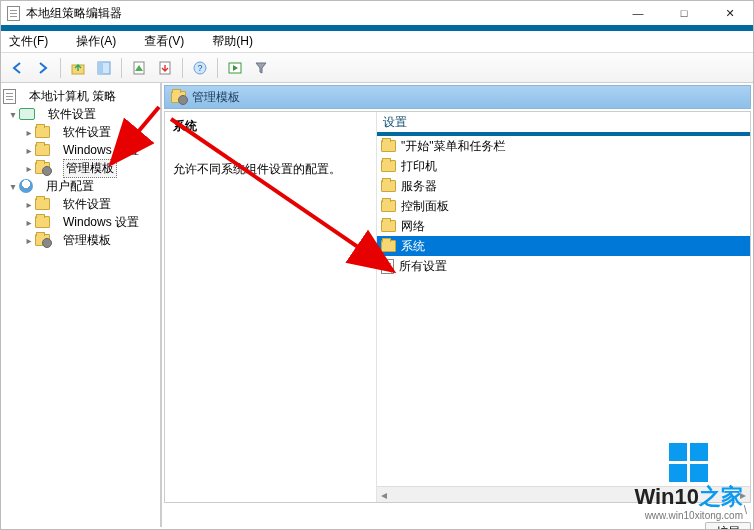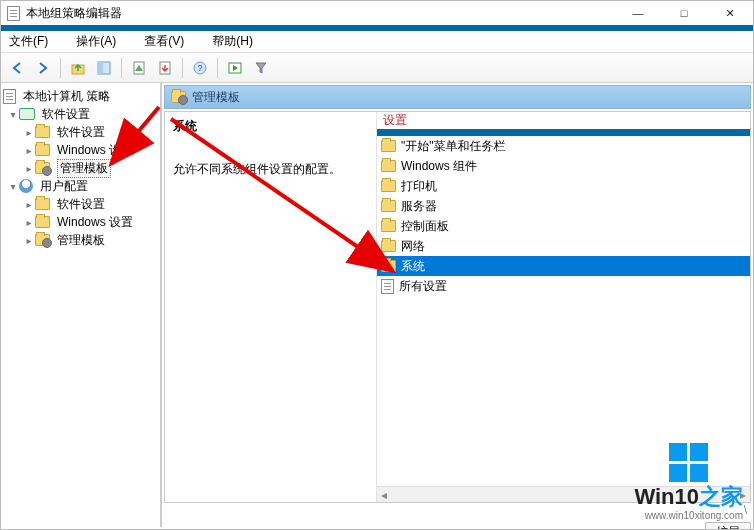--- a/index.html
+++ b/index.html
@@ -71,21 +71,21 @@
   }
   .tree-row {
     display:flex; align-items:center;
     height:18px;
     padding-right:4px;
     white-space:nowrap;
   }
   .tree-exp {
     width:12px; text-align:center; color:#777; font-size:10px;
   }
-  .tree-label { margin-left:7px; }
+  .tree-label { margin-left:13px; }
   .sel-box {
     border:1px dotted #777;
     background:#f5f5f5;
     padding:0 2px;
   }
   
   .detail-pane {
     flex:1;
     display:flex;
     flex-direction:column;
@@ -113,22 +113,22 @@
     width:212px;
     padding:6px 8px;
     border-right:1px solid #e3e3e3;
     font-size:12px;
   }
   .desc-col .hdr { font-weight:600; margin-bottom:26px; }
   .desc-col .lbl { margin-top:6px; }
   .list-col { flex:1; display:flex; flex-direction:column; }
   .list-header {
     height:24px; display:flex; align-items:center;
-    border-bottom:7px solid #0369a1;
-    padding-left:6px; color:#b91c1c;
+    border-bottom:4px solid #0369a1;
+    padding-left:6px; color:#0c4a6e;
     font-size:12px;
   }
   .list-body { flex:1; overflow:auto; }
   .lrow {
     display:flex; align-items:center;
     height:20px;
     padding:0 4px;
     gap:5px;
     font-size:12px;
   }
@@ -352,24 +352,20 @@
       </div>
       <div class="list-col">
         <div class="list-header">设置</div>
         <div class="list-body" id="list-body">
             <div class="lrow">
               <span class="folder"></span>
               <span>"开始"菜单和任务栏</span>
             </div>
             <div class="lrow">
               <span class="folder"></span>
-              <span>Windows 组件</span>
-            </div>
-            <div class="lrow">
-              <span class="folder"></span>
               <span>打印机</span>
             </div>
             <div class="lrow">
               <span class="folder"></span>
               <span>服务器</span>
             </div>
             <div class="lrow">
               <span class="folder"></span>
               <span>控制面板</span>
             </div>

